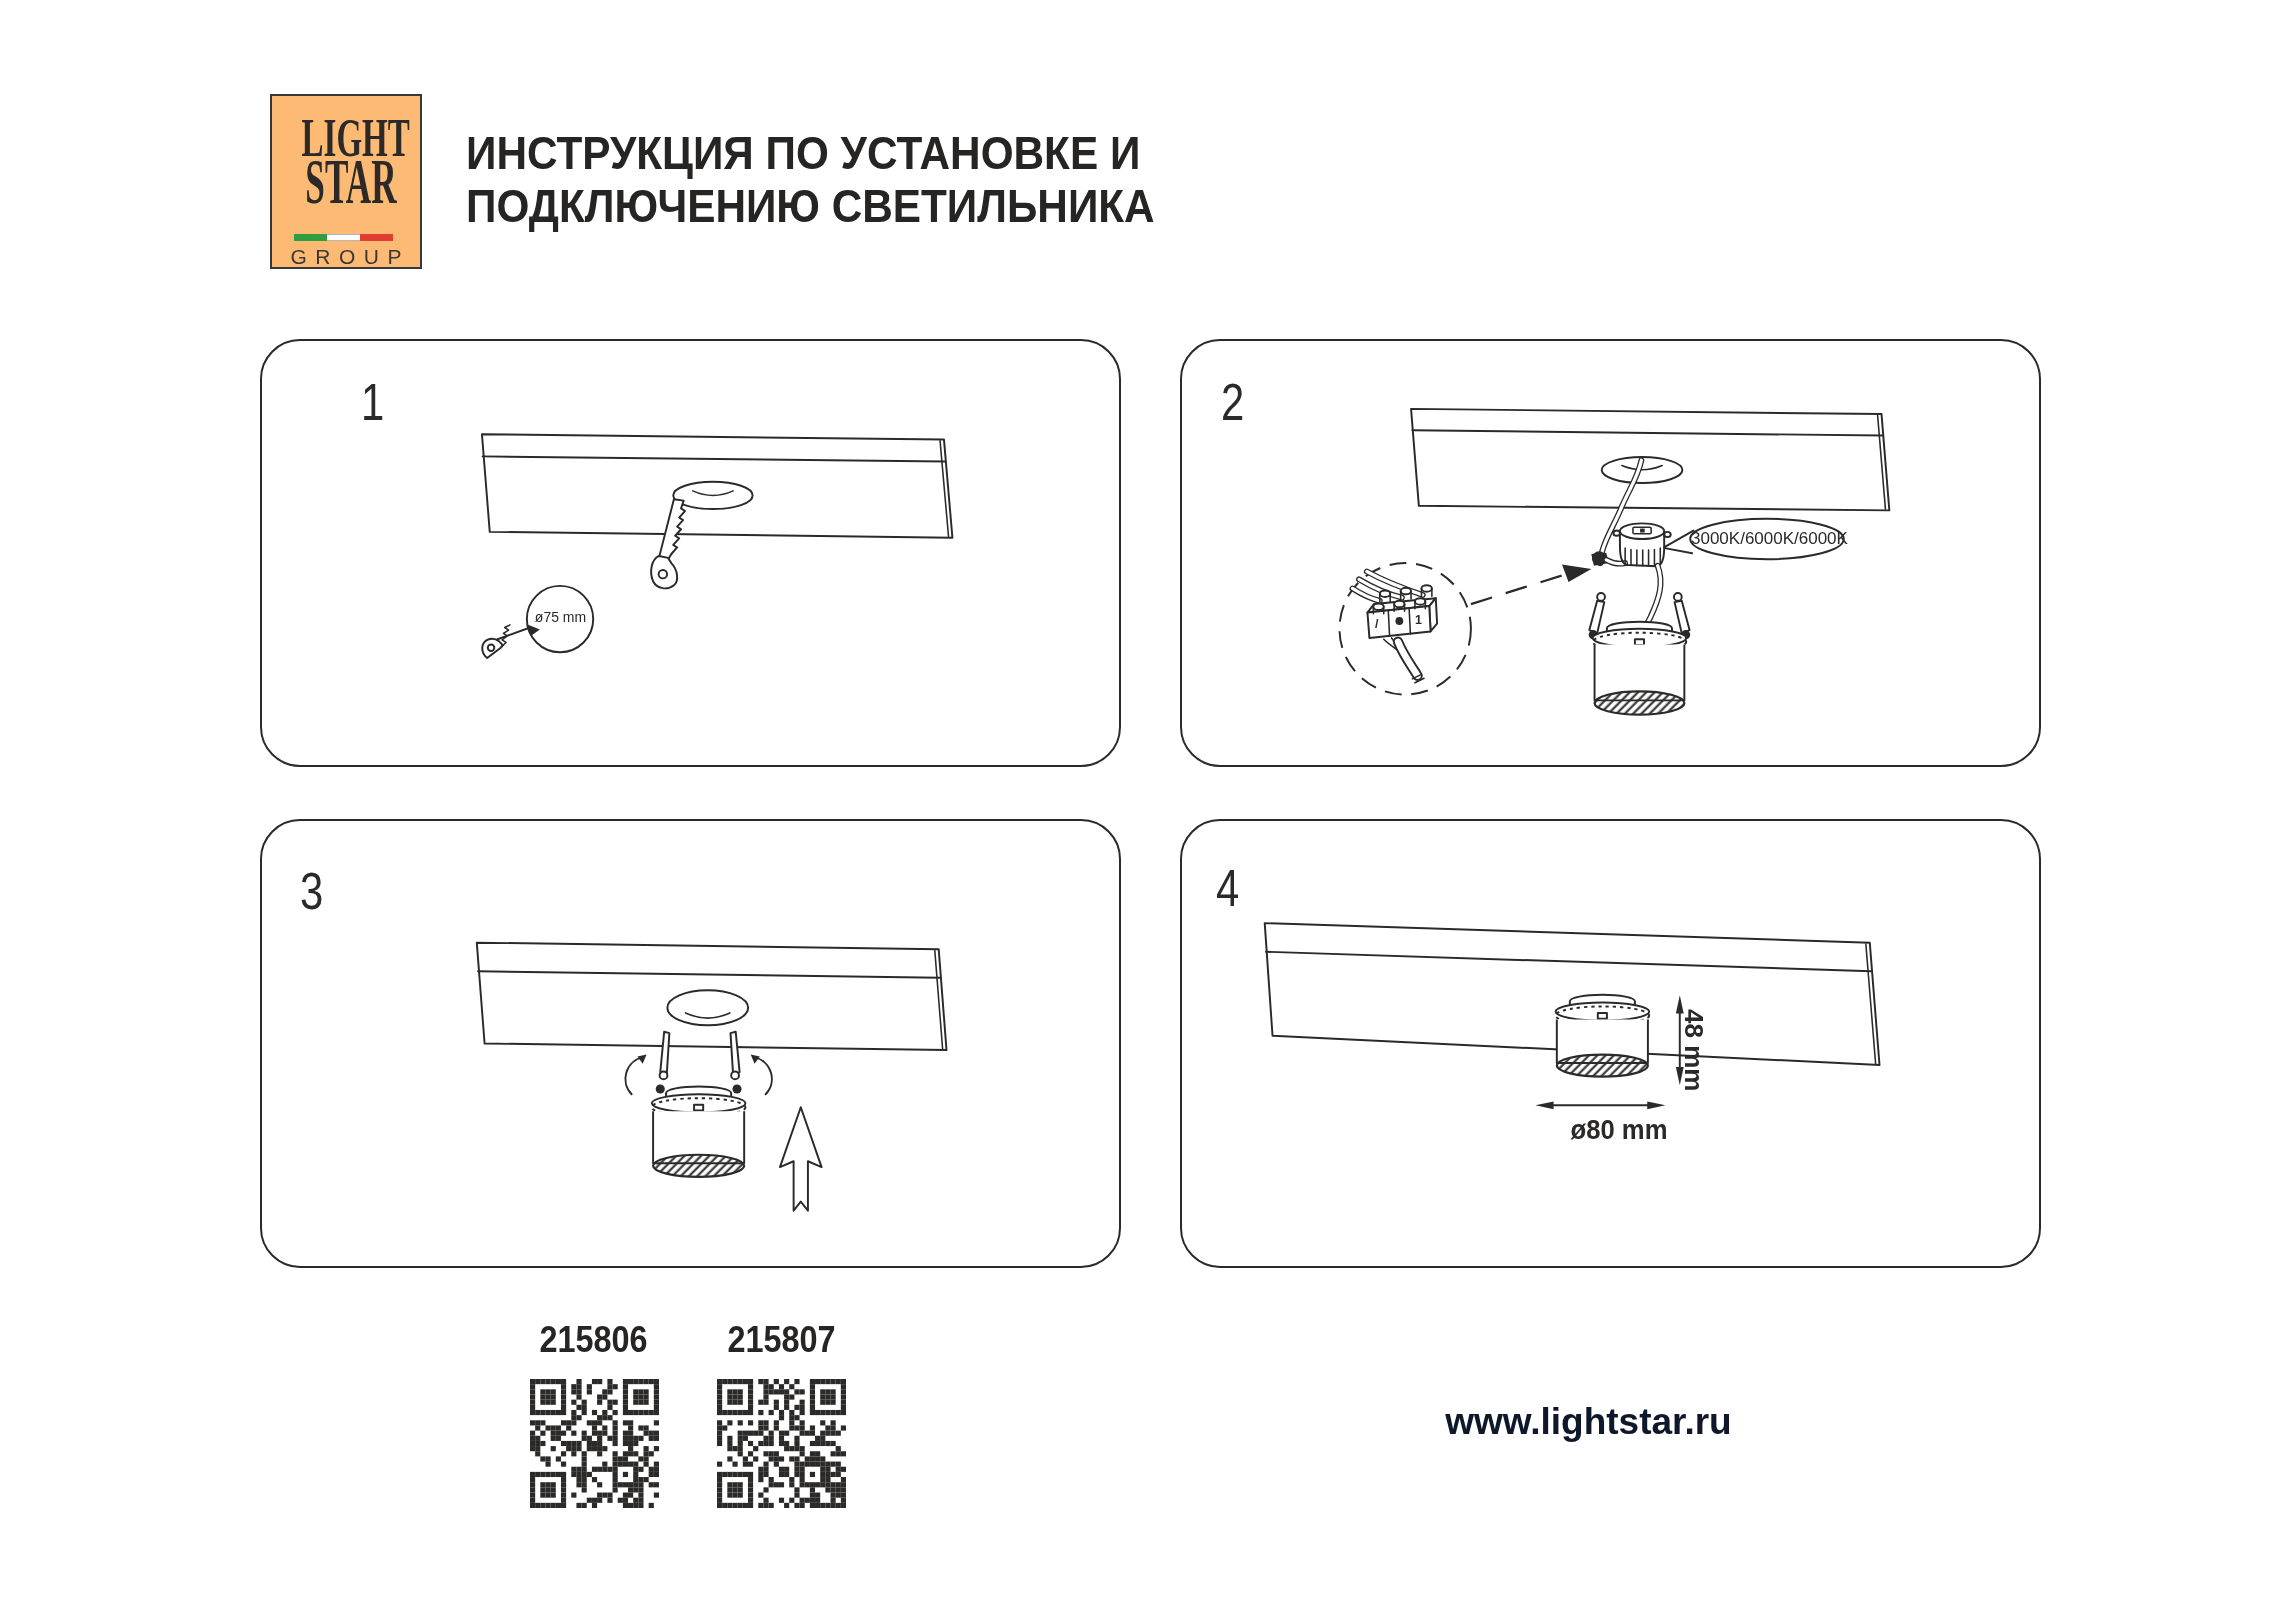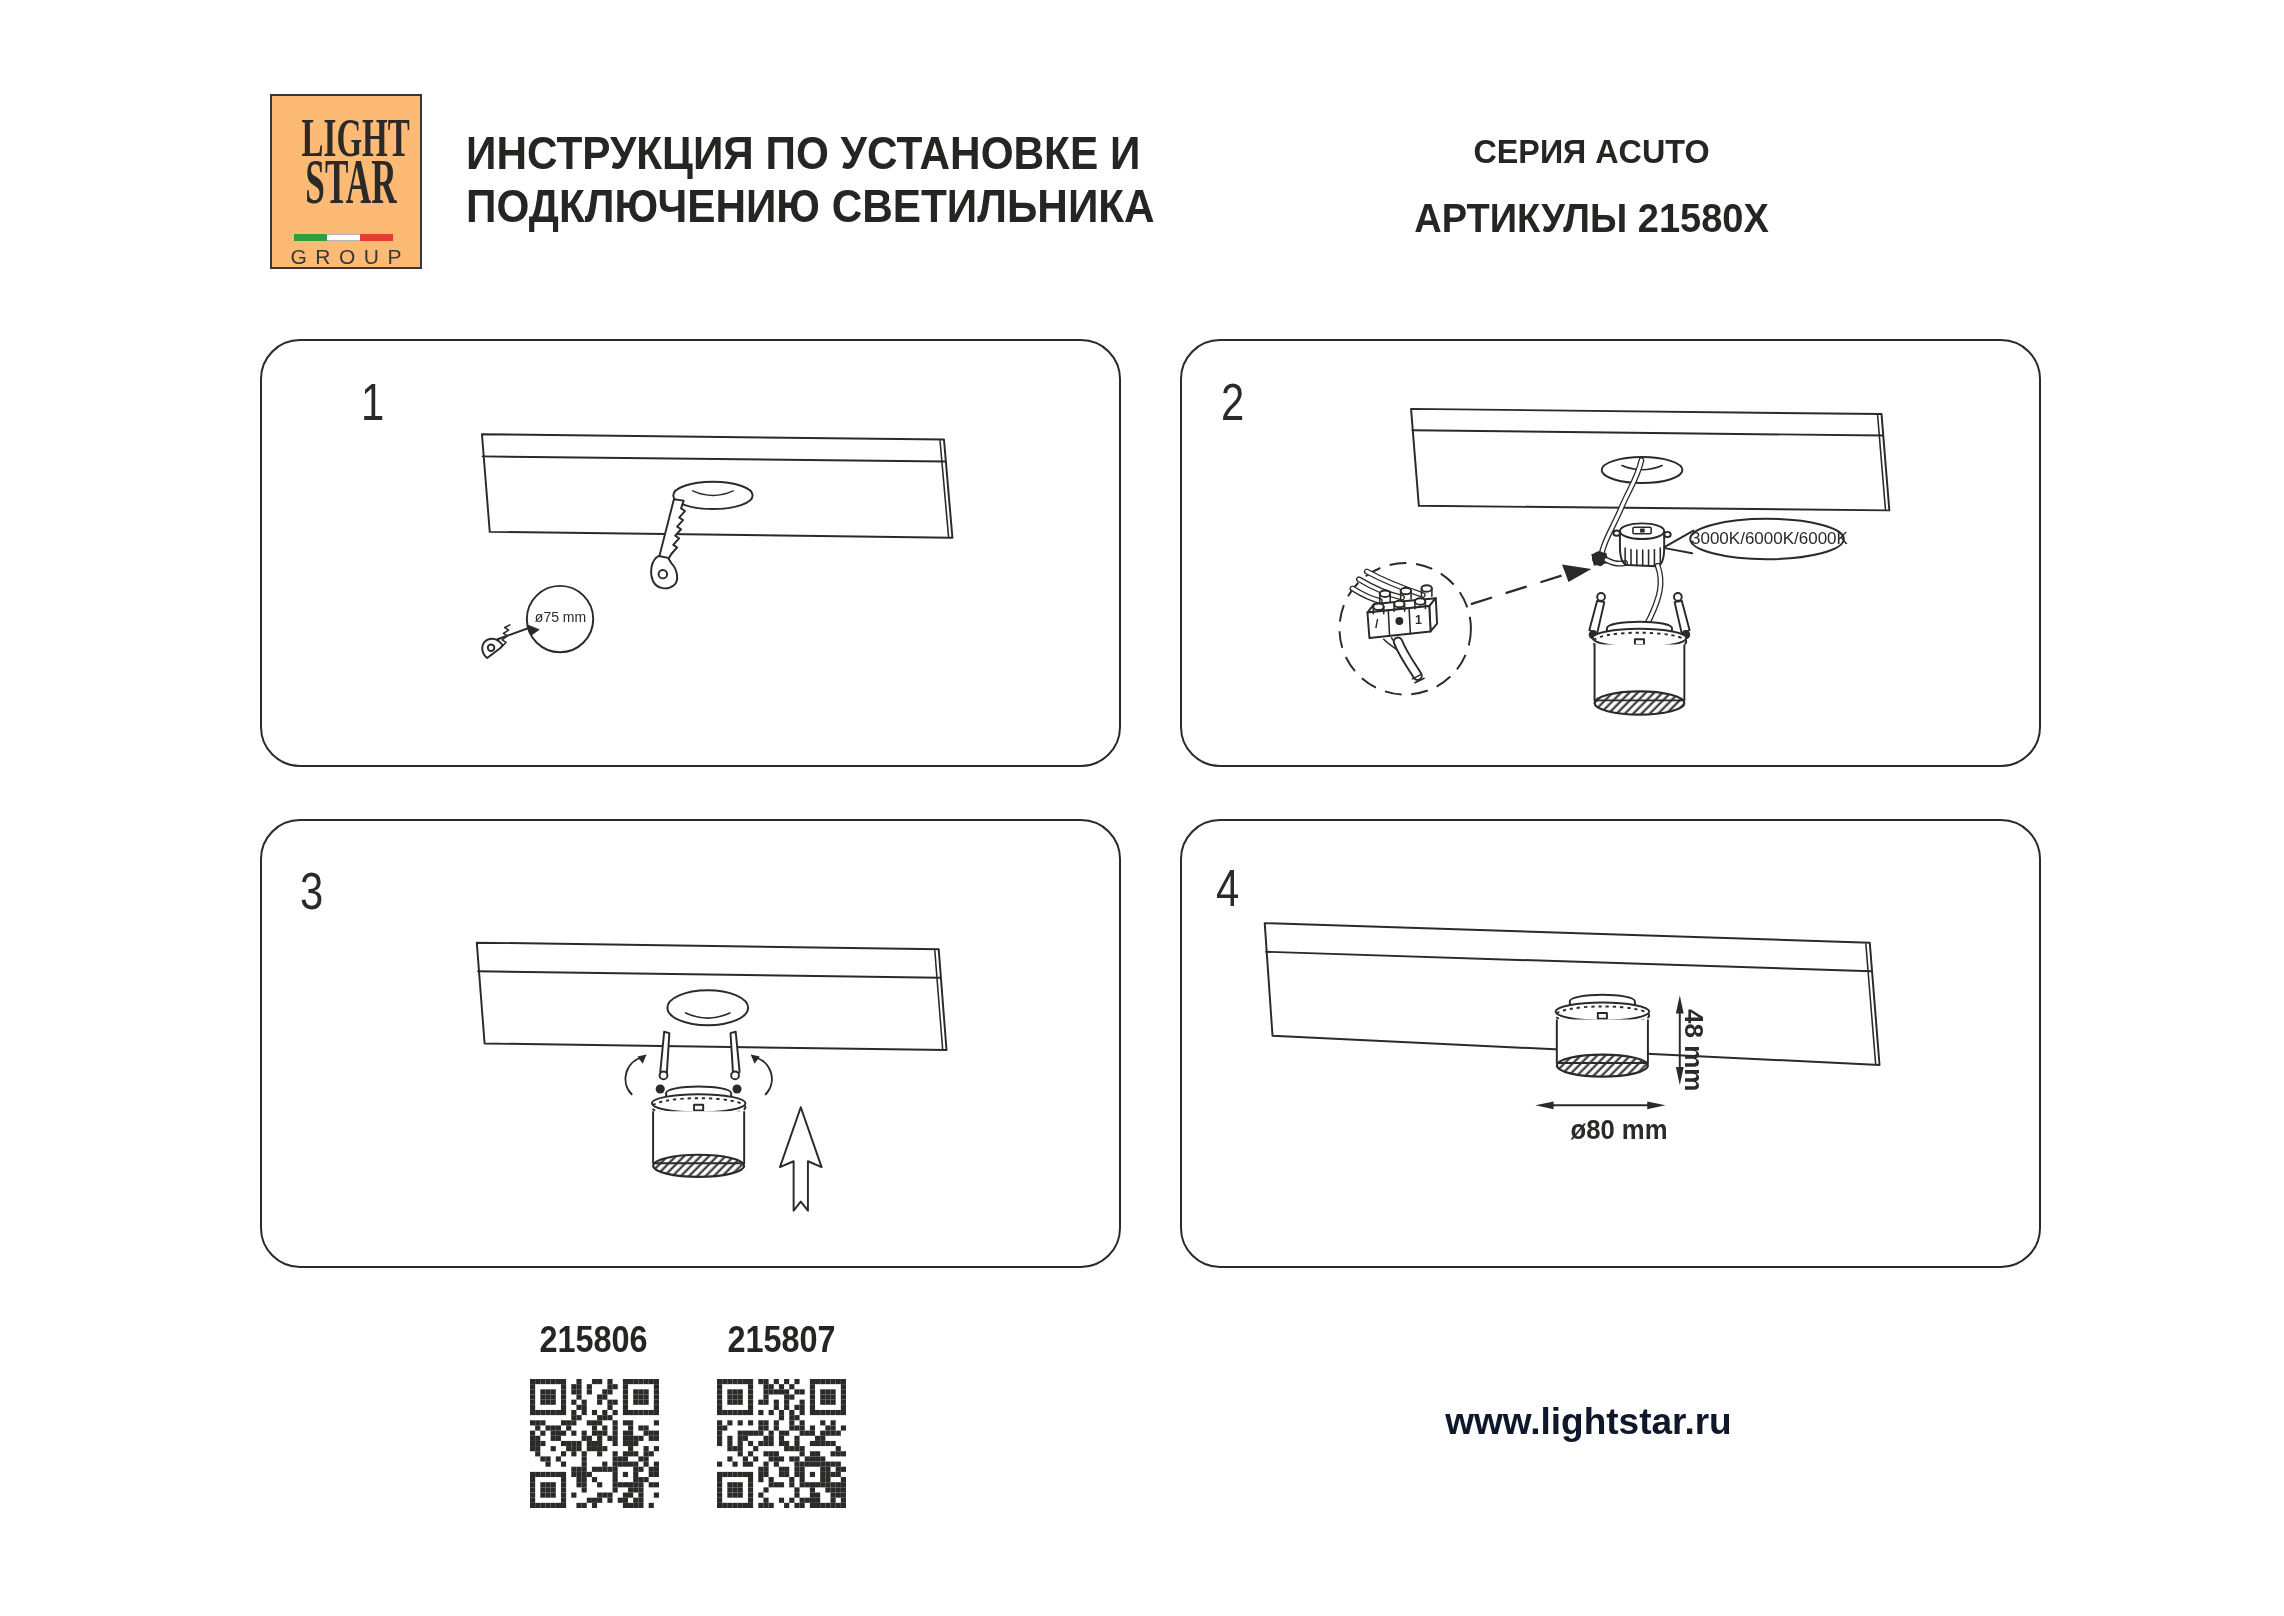--- a/index.html
+++ b/index.html
@@ -75,24 +75,20 @@
       <span class="flag-mid" style="background: rgb(255, 255, 255);"></span>
       <span style="background: rgb(226, 61, 51);"></span>
     </div>
   </div>
 
   <div class="title">
     <div>ИНСТРУКЦИЯ ПО УСТАНОВКЕ И</div>
     <div>ПОДКЛЮЧЕНИЮ СВЕТИЛЬНИКА</div>
   </div>
 
-  <div class="series-wrap">
-    <div class="series">СЕРИЯ ACUTO</div>
-    <div class="articles">АРТИКУЛЫ 21580X</div>
-  </div>
 
   <div class="panel" style="left:260px;top:339px;width:857px;height:424px;">
     <div class="pnum" style="left:99px;top:32px;">1</div>
     <svg width="857" height="424" viewBox="0 0 1317 651">
       <g>
         <path class="wh" d="M338,143 L1048,151 L1061,302 L350,293 Z"></path>
         <path class="ln" d="M339,177 L1050,185"></path>
         <path class="ln2" d="M1042,153 L1055,300"></path>
       </g>
       <g>

